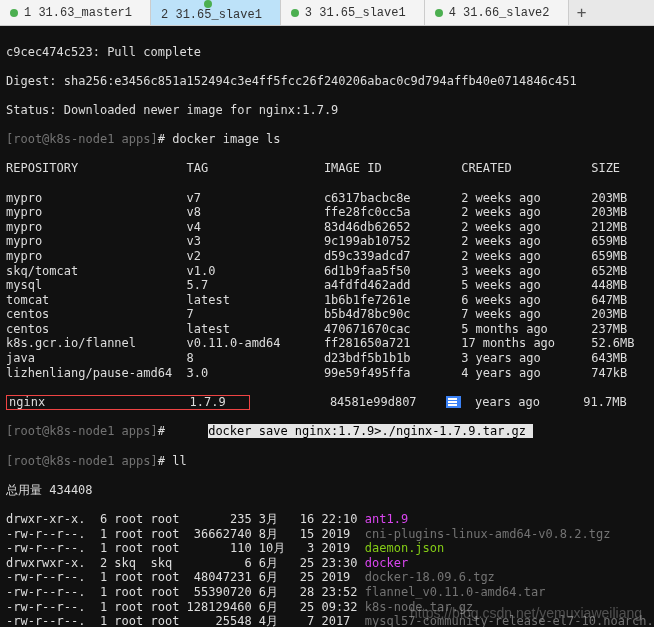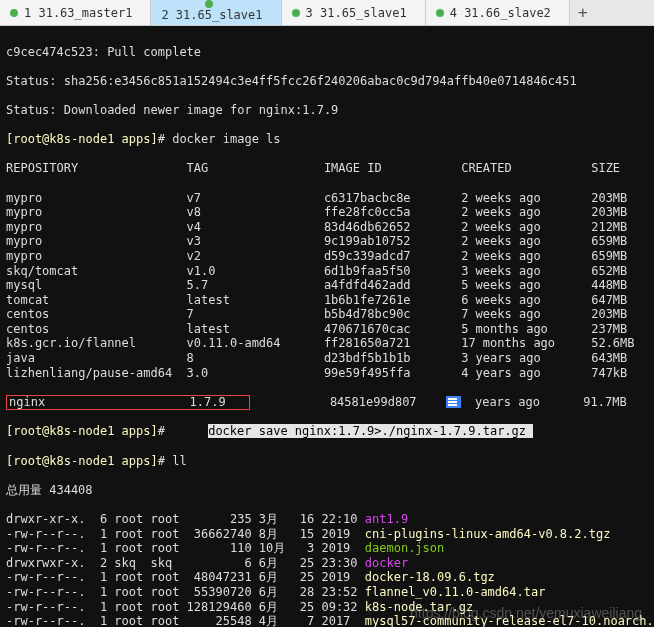--- a/index.html
+++ b/index.html
@@ -22,20 +22,21 @@
   .tab {
     display: flex;
     align-items: center;
     padding: 0 18px 0 10px;
     border-right: 1px solid #ccc;
     font-size: 12px;
     color: #333;
     cursor: pointer;
     position: relative;
     background: #f4f4f4;
+    font-family: Liberation Mono, monospace;
   }
   .tab.active {
     background: #bde2f9;
     flex-direction: column;
   }
   .tab .dot {
     width: 8px;
     height: 8px;
     border-radius: 50%;
     margin-right: 6px;
@@ -56,21 +57,21 @@
     color: #ddd;
     padding: 4px 6px;
     line-height: 14.6px;
     font-size: 12px;
     white-space: pre;
     overflow: hidden;
     height: calc(627px - 26px);
     position: relative;
   }
   .line { white-space: pre; }
-  .red { color: #fef9c3; }
+  .red { color: #737373; }
   .blue { color: #d946ef; }
   .white { color: #84cc16; }
   .boxed1 {
     border: 1px solid #ef4444;
     display: inline-block;
     padding: 0 2px;
     line-height: 13px;
   }
   .reverse {
     background: #e5e5e5;
@@ -120,21 +121,21 @@
   </div>
   <div class="tab">
     <span class="dot green"></span>
     <span class="tab-label">4 31.66_slave2</span>
   </div>
   <div class="tab-add">+</div>
 </div>
 
 <div class="terminal">
 <div class="line">c9cec474c523: Pull complete</div>
-<div class="line">Status: sha256:e3456c851a152494c3e4ff5fcc26f240206abac0c9d794affb40e0714846c451</div>
+<div class="line">Digest: sha256:e3456c851a152494c3e4ff5fcc26f240206abac0c9d794affb40e0714846c451</div>
 <div class="line">Status: Downloaded newer image for nginx:1.7.9</div>
 <div class="line"><span class="red">[root@k8s-node1 apps]</span><span># docker image ls</span></div>
 <div class="line" id="imghdr">REPOSITORY               TAG                IMAGE ID           CREATED           SIZE</div>
 <div id="imgrows"><div class="line">mypro                    v7                 c6317bacbc8e       2 weeks ago       203MB</div><div class="line">mypro                    v8                 ffe28fc0cc5a       2 weeks ago       203MB</div><div class="line">mypro                    v4                 83d46db62652       2 weeks ago       212MB</div><div class="line">mypro                    v3                 9c199ab10752       2 weeks ago       659MB</div><div class="line">mypro                    v2                 d59c339adcd7       2 weeks ago       659MB</div><div class="line">skq/tomcat               v1.0               6d1b9faa5f50       3 weeks ago       652MB</div><div class="line">mysql                    5.7                a4fdfd462add       5 weeks ago       448MB</div><div class="line">tomcat                   latest             1b6b1fe7261e       6 weeks ago       647MB</div><div class="line">centos                   7                  b5b4d78bc90c       7 weeks ago       203MB</div><div class="line">centos                   latest             470671670cac       5 months ago      237MB</div><div class="line">k8s.gcr.io/flannel       v0.11.0-amd64      ff281650a721       17 months ago     52.6MB</div><div class="line">java                     8                  d23bdf5b1b1b       3 years ago       643MB</div><div class="line">lizhenliang/pause-amd64  3.0                99e59f495ffa       4 years ago       747kB</div></div>
 <div class="line" id="imghl"><span class="boxed1">nginx                    1.7.9   </span>           84581e99d807    <span class="icon-sel"></span>  years ago      91.7MB</div>
 <div class="line"><span class="red">[root@k8s-node1 apps]</span># <span class="reverse">docker save nginx:1.7.9&gt;./nginx-1.7.9.tar.gz </span></div>
 <div class="line"><span class="red">[root@k8s-node1 apps]</span><span># ll</span></div>
 <div class="line">总用量 434408</div>
 <div id="lsrows"><div class="line">drwxr-xr-x.  6 root root       235 3月   16 22:10 <span class="blue">ant1.9</span></div><div class="line">-rw-r--r--.  1 root root  36662740 8月   15 2019  <span class="red">cni-plugins-linux-amd64-v0.8.2.tgz</span></div><div class="line">-rw-r--r--.  1 root root       110 10月   3 2019  <span class="white">daemon.json</span></div><div class="line">drwxrwxr-x.  2 skq  skq          6 6月   25 23:30 <span class="blue">docker</span></div><div class="line">-rw-r--r--.  1 root root  48047231 6月   25 2019  <span class="red">docker-18.09.6.tgz</span></div><div class="line">-rw-r--r--.  1 root root  55390720 6月   28 23:52 <span class="red">flannel_v0.11.0-amd64.tar</span></div><div class="line">-rw-r--r--.  1 root root 128129460 6月   25 09:32 <span class="red">k8s-node.tar.gz</span></div><div class="line">-rw-r--r--.  1 root root     25548 4月    7 2017  <span class="red">mysql57-community-release-el7-10.noarch.rpm</span></div></div>
 

